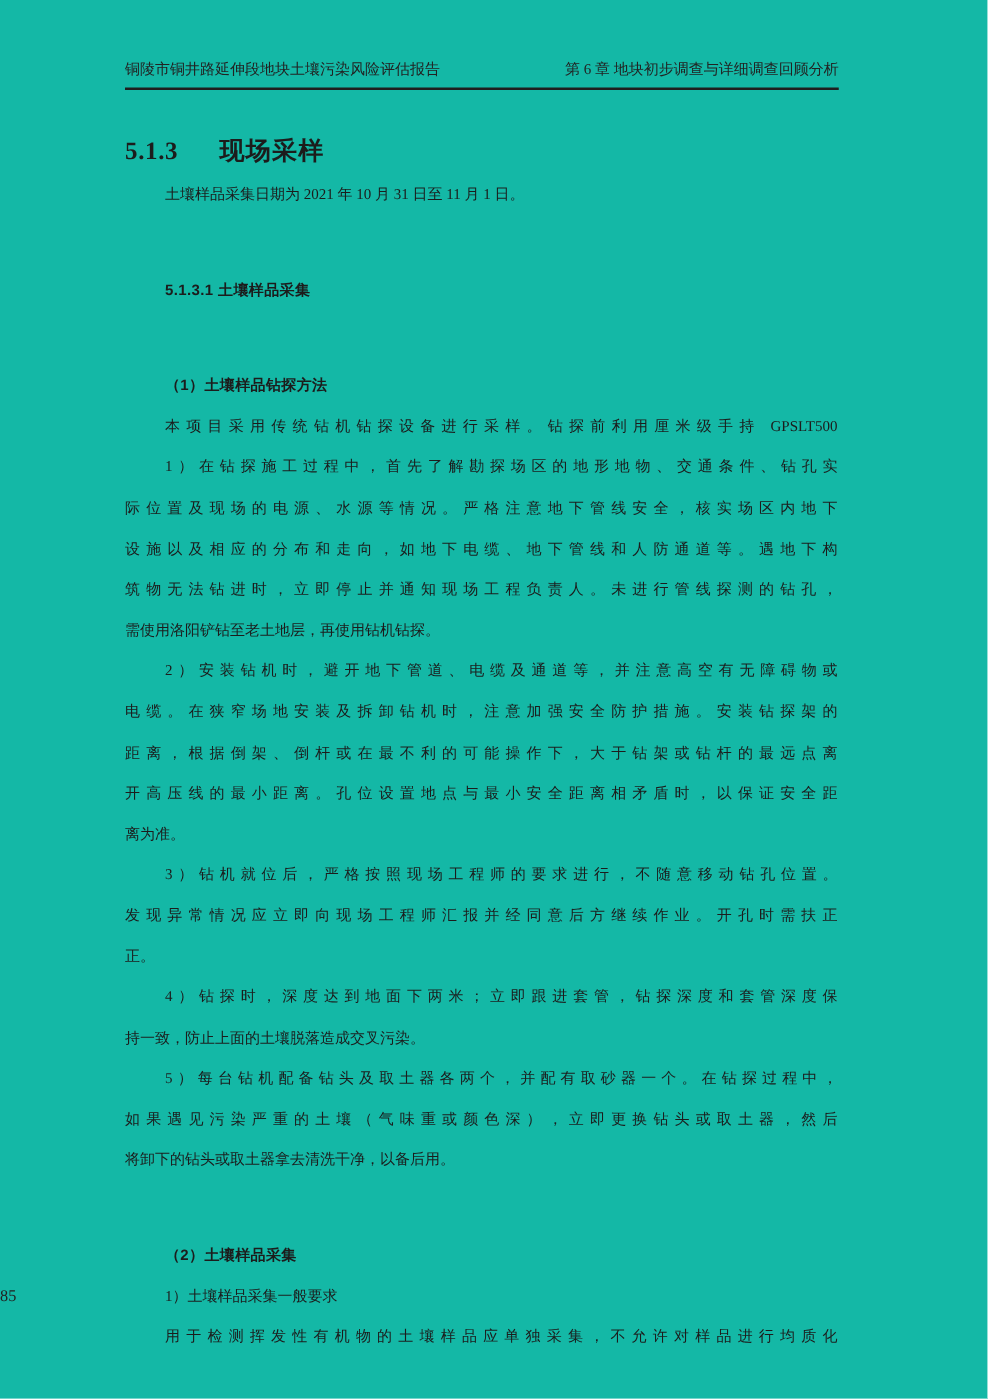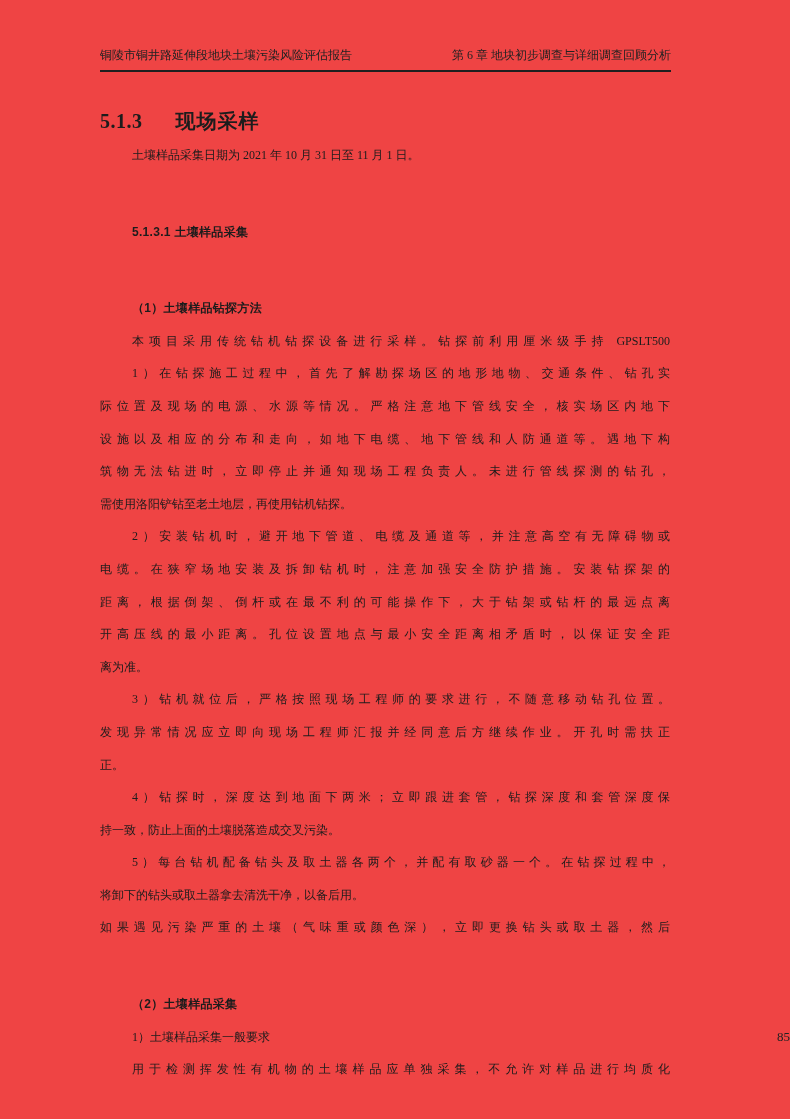--- a/index.html
+++ b/index.html
@@ -1,21 +1,21 @@
 <!DOCTYPE html>
 <html><head>
 <meta charset="utf-8">
 <style>
   * { box-sizing: border-box; }
   html, body { margin: 0; padding: 0; background: #ffffff; }
   .page {
     position: relative;
     width: 790px;
     height: 1119px;
-    background: #ef4444;
+    background: #14b8a6;
     overflow: hidden;
     font-family: "Liberation Serif", "DejaVu Serif", serif;
     color: #1c1c1c;
   }
   .page-header {
     position: absolute;
     left: 100px;
     top: 48px;
     width: 571px;
     display: flex;
@@ -64,21 +64,21 @@
     font-family: "Liberation Sans", "DejaVu Sans", sans-serif;
     letter-spacing: 0.3px;
     text-align-last: left;
     margin-top: 44px;
   }
   .page-footer {
     position: absolute;
     left: 0;
     top: 1028px;
     width: 790px;
-    text-align: right;
+    text-align: left;
     font-size: 13px;
     line-height: 17px;
     color: #222222;
   }
 </style>
 </head>
 <body>
 
 <div class="page">
 
@@ -106,22 +106,22 @@
         <div class="line fill">电缆。在狭窄场地安装及拆卸钻机时，注意加强安全防护措施。安装钻探架的</div>
         <div class="line fill">距离，根据倒架、倒杆或在最不利的可能操作下，大于钻架或钻杆的最远点离</div>
         <div class="line fill">开高压线的最小距离。孔位设置地点与最小安全距离相矛盾时，以保证安全距</div>
         <div class="line endline">离为准。</div>
         <div class="line indent fill">3）钻机就位后，严格按照现场工程师的要求进行，不随意移动钻孔位置。</div>
         <div class="line fill">发现异常情况应立即向现场工程师汇报并经同意后方继续作业。开孔时需扶正</div>
         <div class="line endline">正。</div>
         <div class="line indent fill">4）钻探时，深度达到地面下两米；立即跟进套管，钻探深度和套管深度保</div>
         <div class="line endline">持一致，防止上面的土壤脱落造成交叉污染。</div>
         <div class="line indent fill">5）每台钻机配备钻头及取土器各两个，并配有取砂器一个。在钻探过程中，</div>
+        <div class="line fill">如果遇见污染严重的土壤（气味重或颜色深），立即更换钻头或取土器，然后</div>
         <div class="line endline">将卸下的钻头或取土器拿去清洗干净，以备后用。</div>
-        <div class="line fill">如果遇见污染严重的土壤（气味重或颜色深），立即更换钻头或取土器，然后</div>
         <div class="line indent h4">（2）土壤样品采集</div>
         <div class="line indent endline">1）土壤样品采集一般要求</div>
         <div class="line indent fill">用于检测挥发性有机物的土壤样品应单独采集，不允许对样品进行均质化</div>
       </div>
   </div>
 
   <div class="page-footer">
     <span>85</span>
   </div>
 

